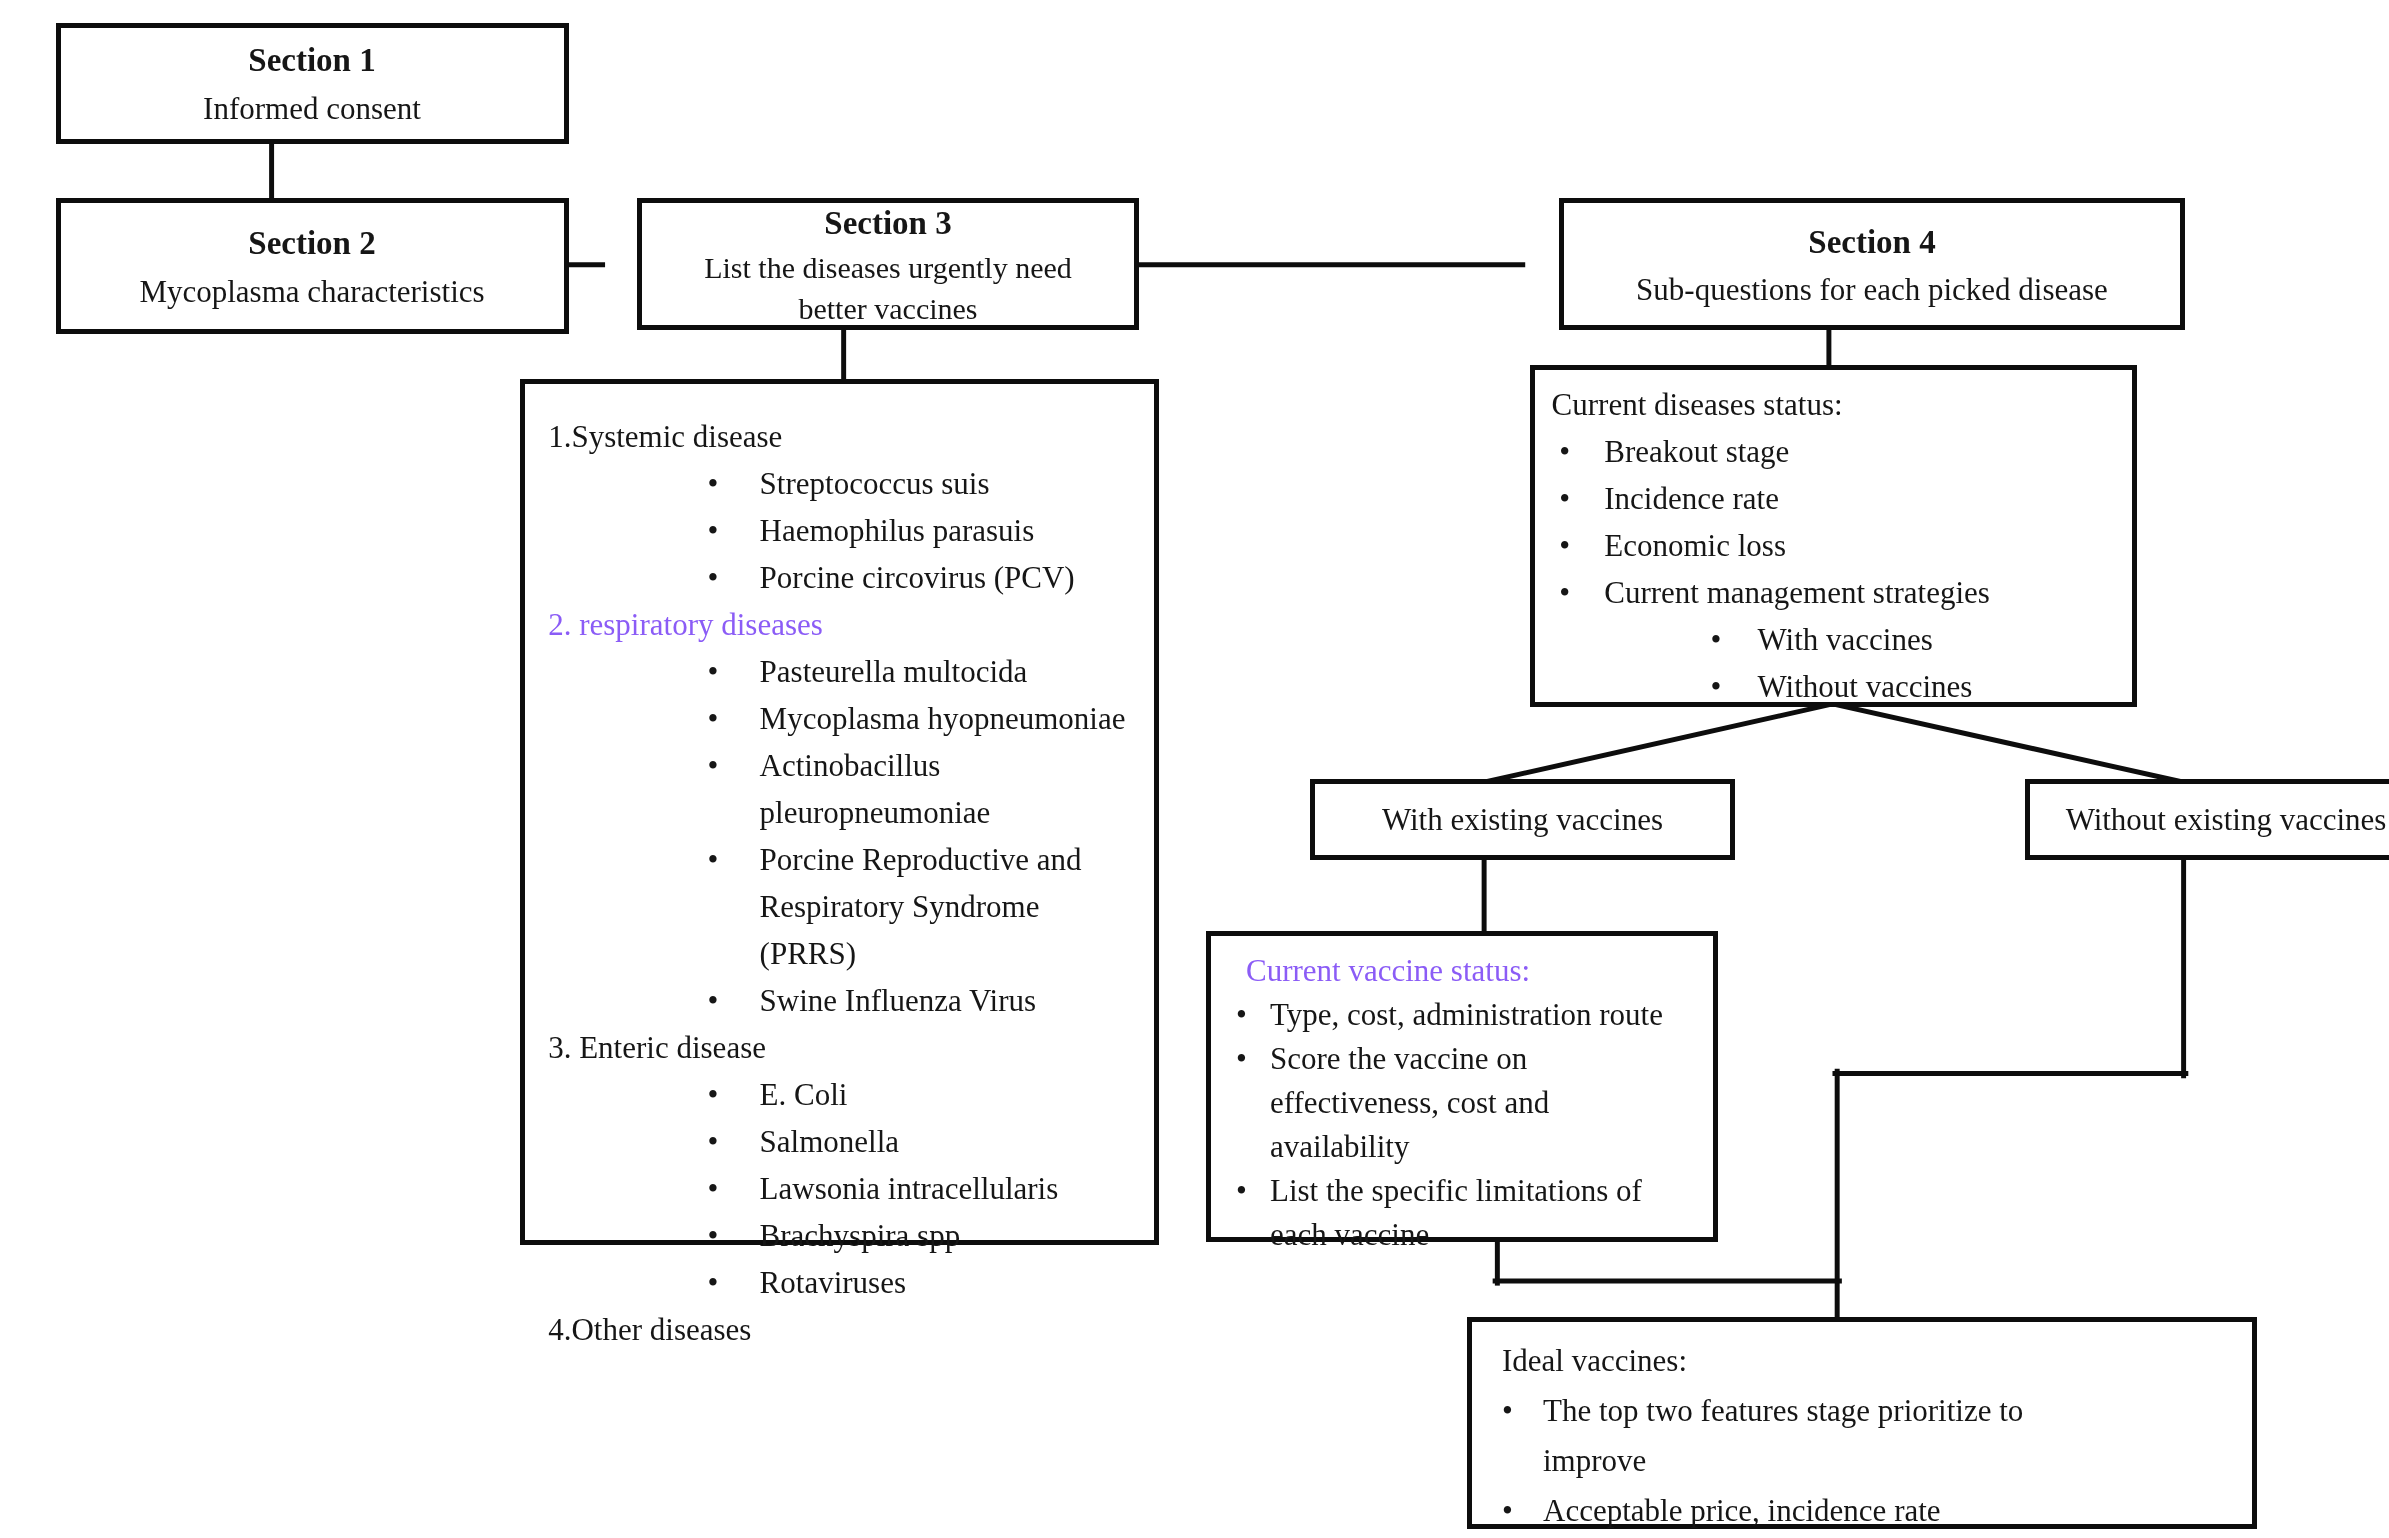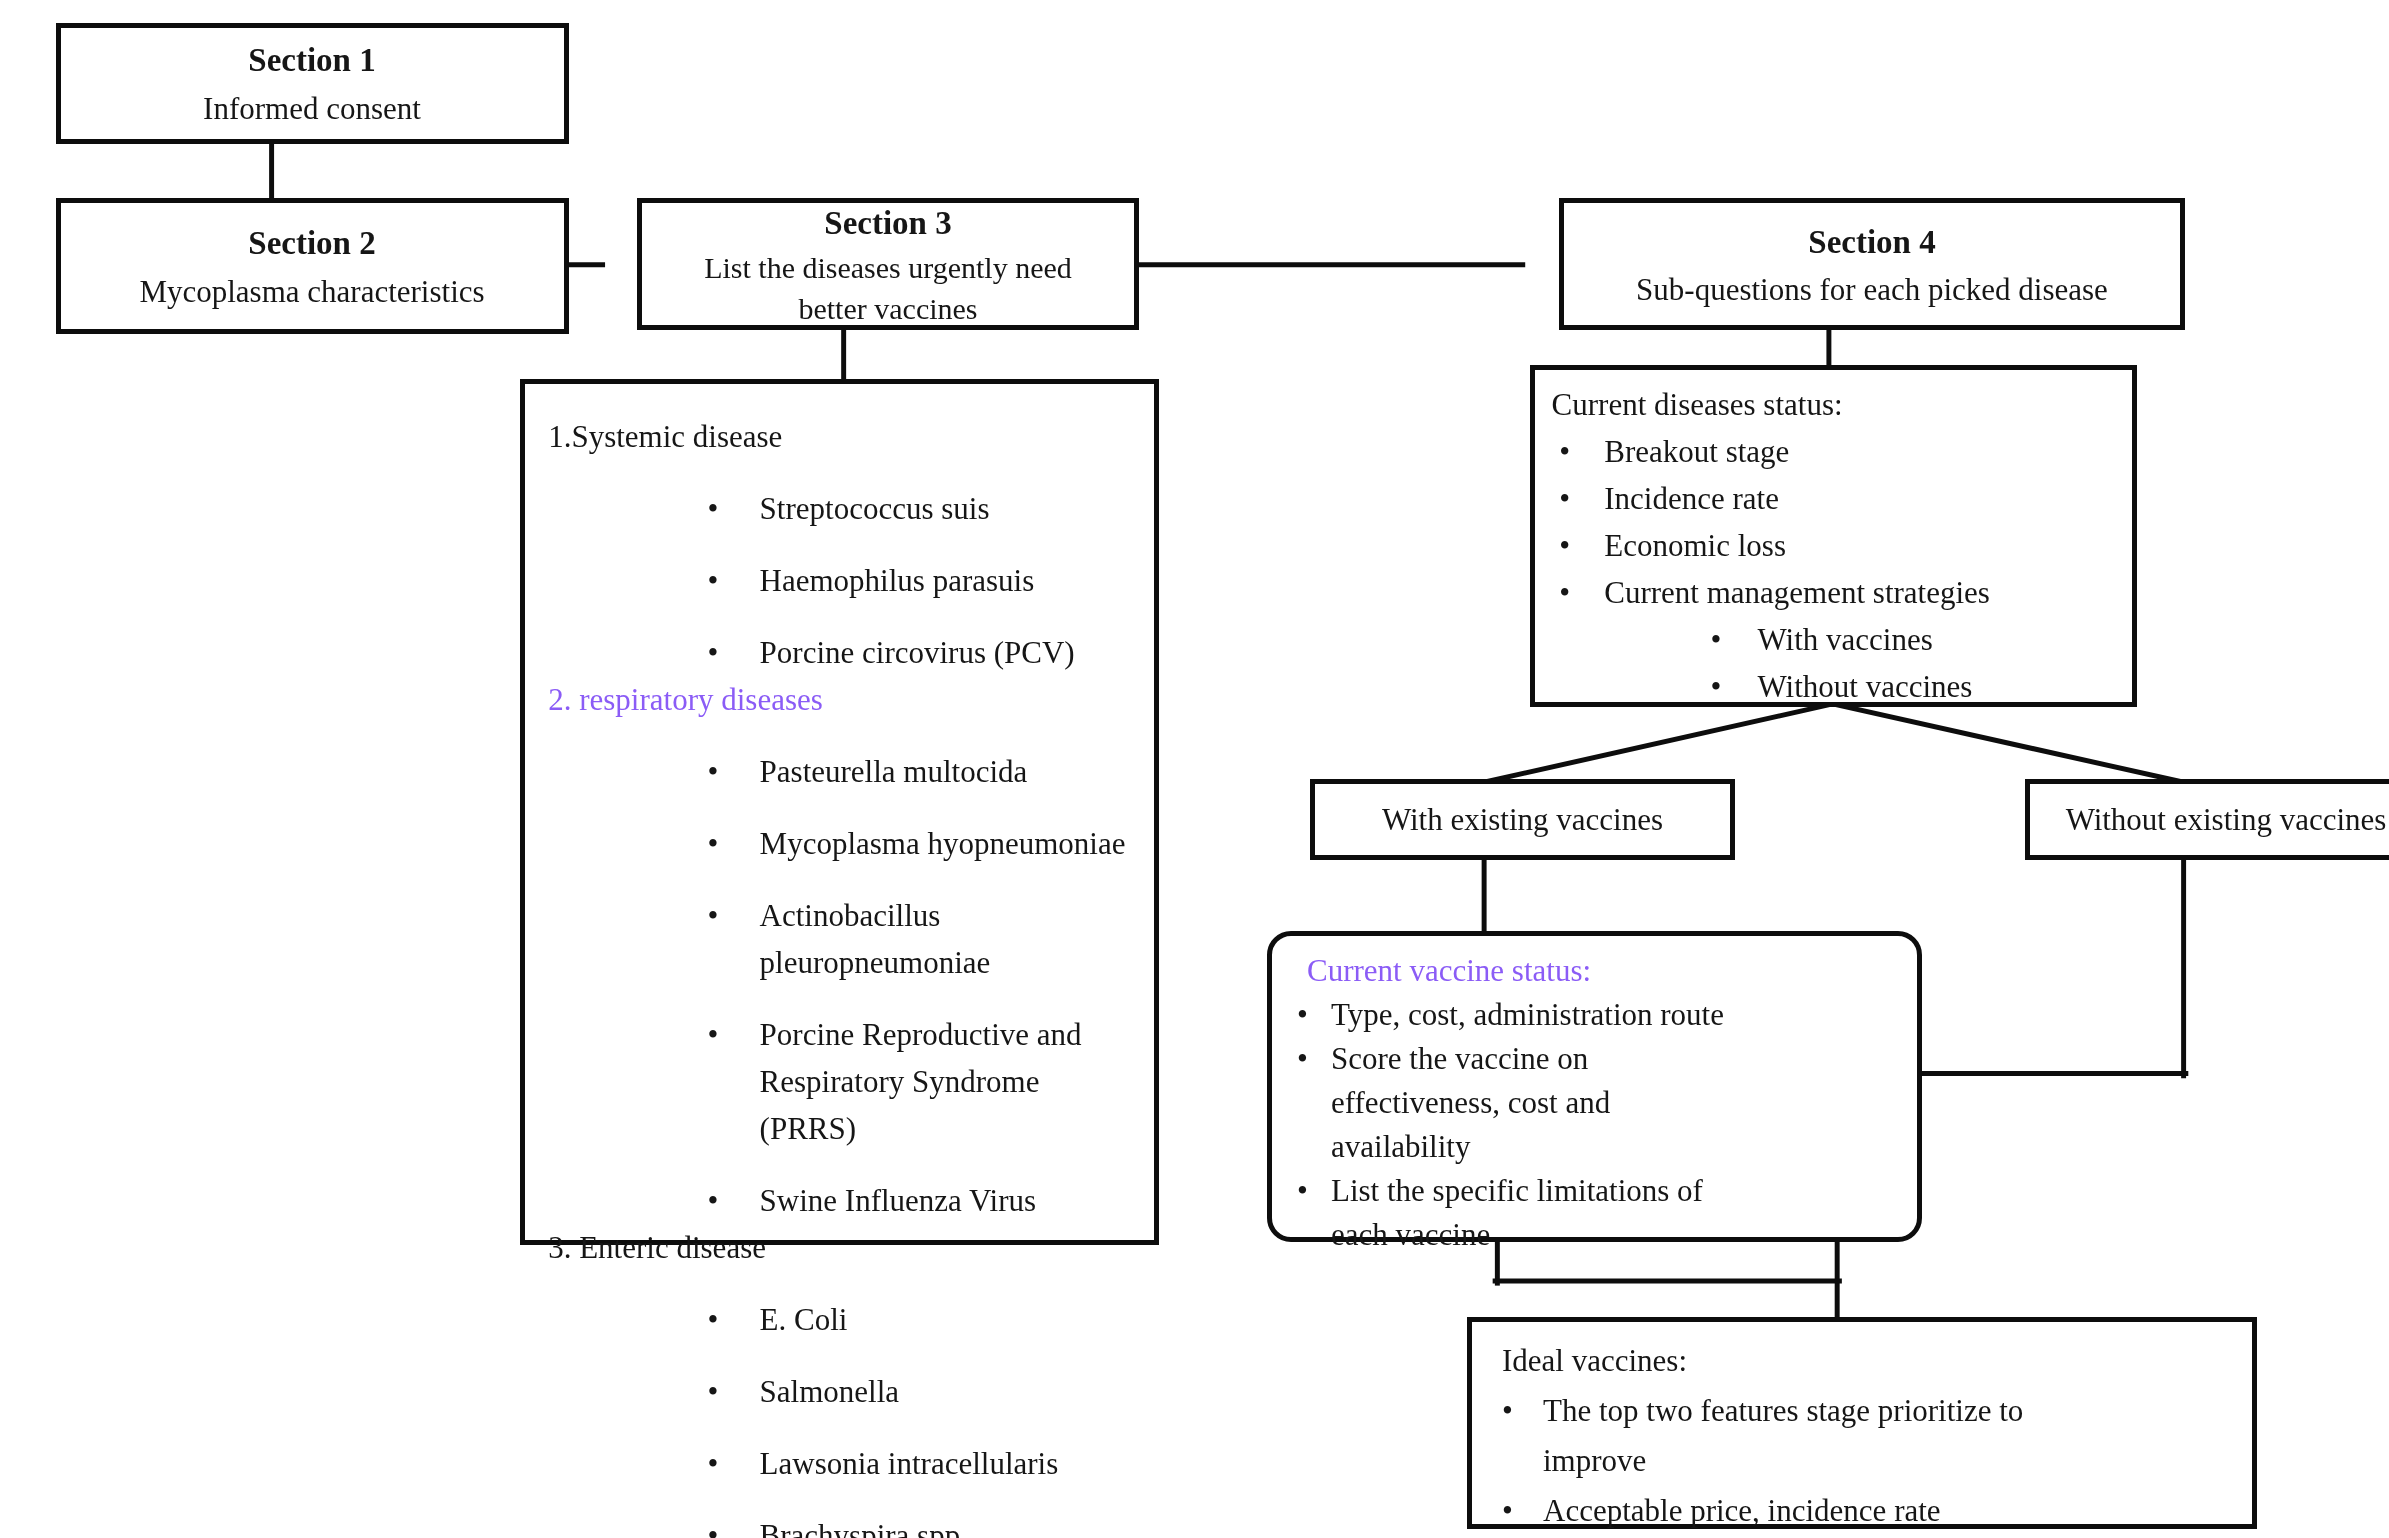--- a/index.html
+++ b/index.html
@@ -20,21 +20,21 @@
   #box-s3 .subtitle{font-size:30px;line-height:41px;}
   #box-s4 .subtitle{line-height:44px;}
 
   .row{font-size:31px;line-height:47px;}
   .txt{white-space:pre-line;}
   .gray{color:#8b5cf6;}
 
   
   #box-list{padding:29px 15.5px 0 16.6px;}
   #box-list .heading{padding-left:6.6px;}
-  #box-list .bullet{display:flex;padding-left:166px;margin-top:25px;}
+  #box-list .bullet{display:flex;padding-left:166px;}
   #box-list .dot{flex:0 0 52px;}
 
   
   #box-cds{padding:11px 11px 0 16.6px;}
   #box-cds .bullet{display:flex;padding-left:7.7px;}
   #box-cds .bullet .dot{flex:0 0 45px;}
   #box-cds .subbullet{display:flex;padding-left:159px;}
   #box-cds .subbullet .dot{flex:0 0 47px;}
 
   
@@ -189,21 +189,21 @@
   </div>
 
   <div class="box centerbox smallbox" id="box-with" style="left:1270px;top:779px;width:425px;height:81px;">
     <div>With existing vaccines</div>
   </div>
 
   <div class="box centerbox smallbox" id="box-without" style="left:1985px;top:779px;width:402px;height:81px;">
     <div>Without existing vaccines</div>
   </div>
 
-  <div class="box" id="box-cvs" style="left:1267px;top:931px;width:655px;height:311px;border-width:5px;border-radius:24px;">
+  <div class="box" id="box-cvs" style="left:1206px;top:931px;width:512px;height:311px;border-width:5px;">
     <div class="row header gray">Current vaccine status:</div>
     <div class="row bullet">
         <span class="dot"></span>
         <span class="txt">Type, cost, administration route</span>
       </div>
     <div class="row bullet">
         <span class="dot"></span>
         <span class="txt">Score the vaccine on
 effectiveness, cost and
 availability</span>

